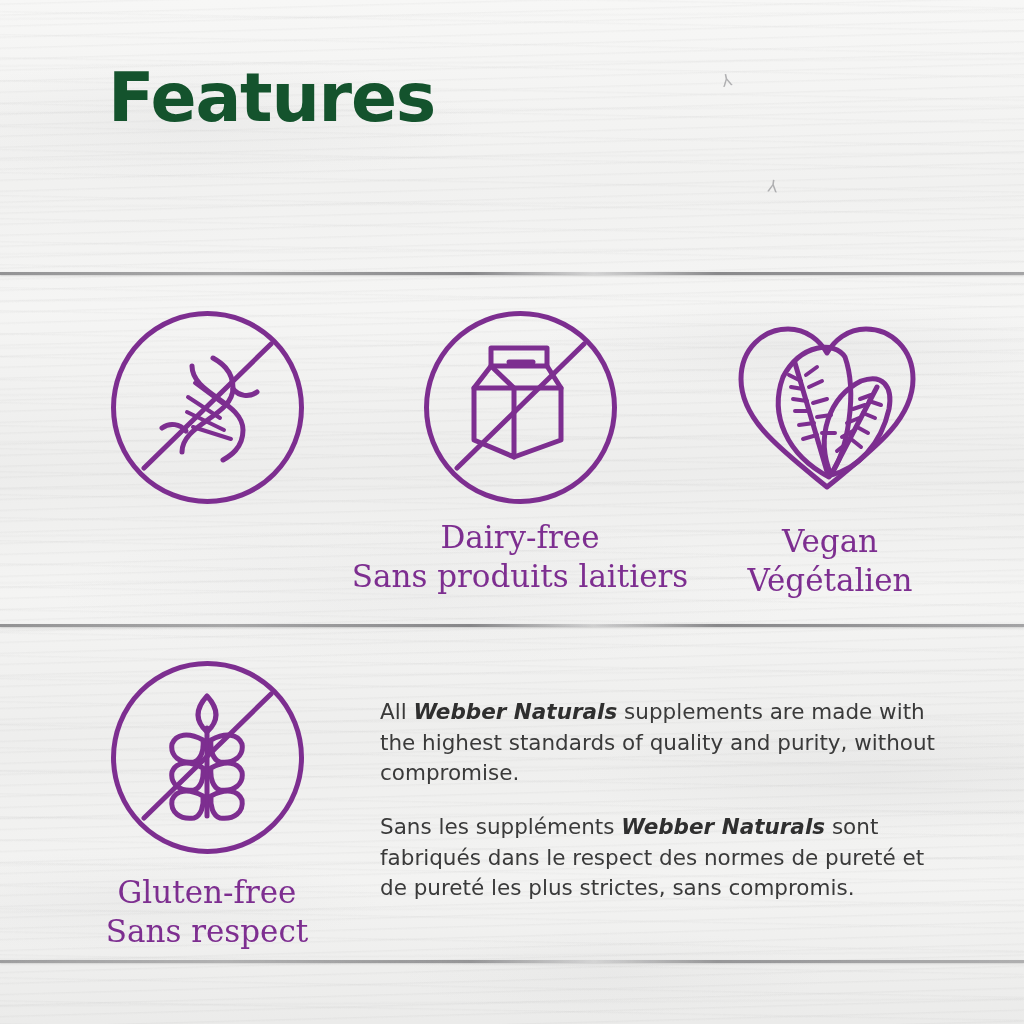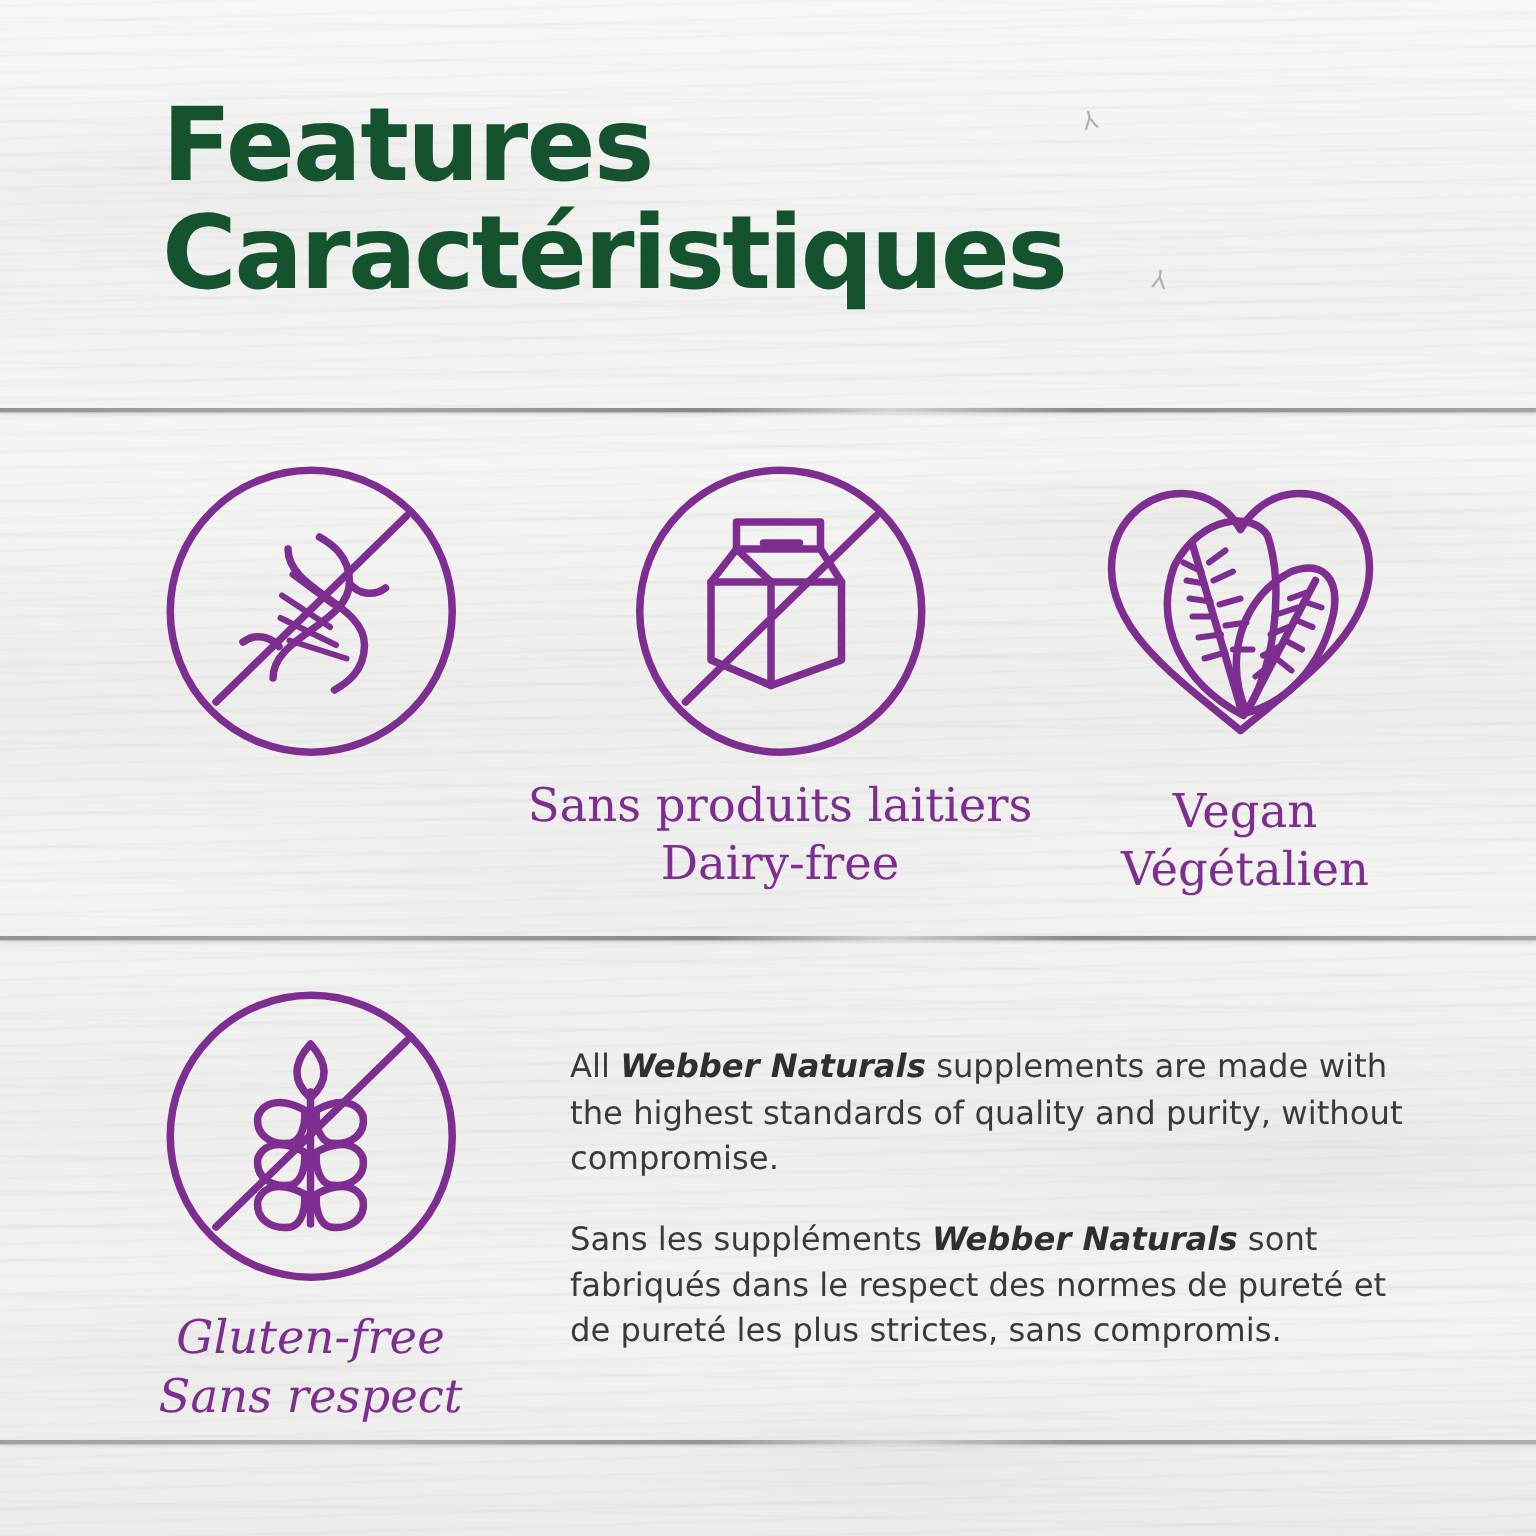--- a/index.html
+++ b/index.html
@@ -144,21 +144,20 @@
 
   <div class="plank-seam" style="top:272px;"></div>
   <div class="plank-seam" style="top:624px;"></div>
   <div class="plank-seam" style="top:960px; opacity:0.85;"></div>
 
   <div class="knot" style="left:722px; top:72px;">⅄</div>
   <div class="knot" style="left:768px; top:178px; transform:rotate(8deg);">⅄</div>
 
   <div class="headline">
     <div>Features</div>
-    <div class="line2">Caractéristiques</div>
   </div>
 
   <div class="icon-wrap" style="left:100px; top:300px; width:215px; height:215px;">
     <svg width="215" height="215" viewBox="0 0 215 215" fill="none" stroke="#7d2e90" stroke-width="5" stroke-linecap="round" stroke-linejoin="round">
       <circle cx="107.5" cy="107.5" r="94"></circle>
 
       <line x1="44" y1="168" x2="171" y2="44"></line>
 
       <g stroke-width="5">
         <path d="M82 152 C82 124, 133 116, 133 88 C133 70, 120 62, 113 58"></path>
@@ -181,22 +180,22 @@
       <line x1="44" y1="168" x2="171" y2="44"></line>
 
       <path d="M78 48 L134 48 L134 66 L78 66 Z"></path>
       <path d="M78 66 L61 88 L61 140 L101 157 L101 88 Z"></path>
       <path d="M134 66 L148 88 L148 140 L101 157"></path>
       <line x1="61" y1="88" x2="148" y2="88"></line>
       <path d="M96 62 L120 62"></path>
     </svg>
   </div>
   <div class="badge-label" style="left:350px; top:518px; width:340px;">
+    <div>Dairy-free</div>
     <div>Sans produits laitiers</div>
-    <div>Dairy-free</div>
   </div>
 
   <div class="icon-wrap" style="left:725px; top:305px; width:205px; height:205px;">
     <svg width="205" height="205" viewBox="0 0 205 205" fill="none" stroke="#7d2e90" stroke-width="5" stroke-linecap="round" stroke-linejoin="round">
 
       <path d="M102 182
                C 58 146, 16 116, 16 74
                C 16 44, 38 24, 63 24
                C 82 24, 95 36, 102 48
                C 109 36, 122 24, 141 24
@@ -241,21 +240,21 @@
 
       <path d="M103 90 C 88 82, 76 84, 72 94 C 70 106, 80 114, 94 112 C 101 110, 104 100, 103 90 Z"></path>
       <path d="M103 118 C 88 110, 76 112, 72 122 C 70 134, 80 142, 94 140 C 101 138, 104 128, 103 118 Z"></path>
       <path d="M103 146 C 88 138, 76 140, 72 150 C 70 162, 80 170, 94 168 C 101 166, 104 156, 103 146 Z"></path>
 
       <path d="M111 90 C 126 82, 138 84, 142 94 C 144 106, 134 114, 120 112 C 113 110, 110 100, 111 90 Z"></path>
       <path d="M111 118 C 126 110, 138 112, 142 122 C 144 134, 134 142, 120 140 C 113 138, 110 128, 111 118 Z"></path>
       <path d="M111 146 C 126 138, 138 140, 142 150 C 144 162, 134 170, 120 168 C 113 166, 110 156, 111 146 Z"></path>
     </svg>
   </div>
-  <div class="badge-label" style="left:37px; top:873px; width:340px;font-style:italic;">
+  <div class="badge-label" style="left:37px; top:873px; width:340px;">
     <div>Gluten-free</div>
     <div>Sans respect</div>
   </div>
 
   <p class="body-copy" style="top:697px; margin:0;">
     <span>All </span><b>Webber Naturals</b><span> supplements are made with the highest standards of quality and purity, without compromise.</span>
   </p>
 
   <p class="body-copy" style="top:812px; margin:0;">
     <span>Sans les suppléments </span><b>Webber Naturals</b><span> sont fabriqués dans le respect des normes de pureté et de pureté les plus strictes, sans compromis.</span>

